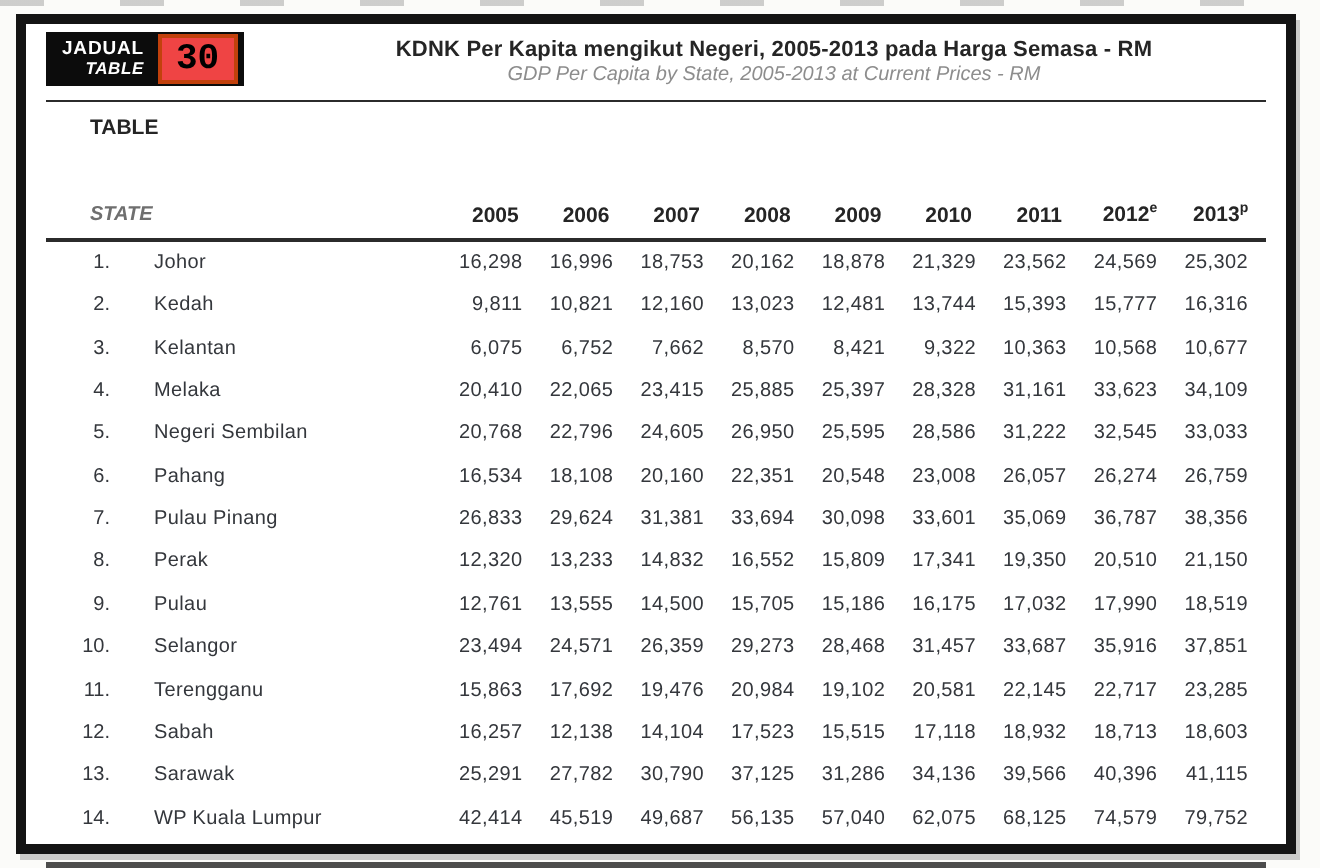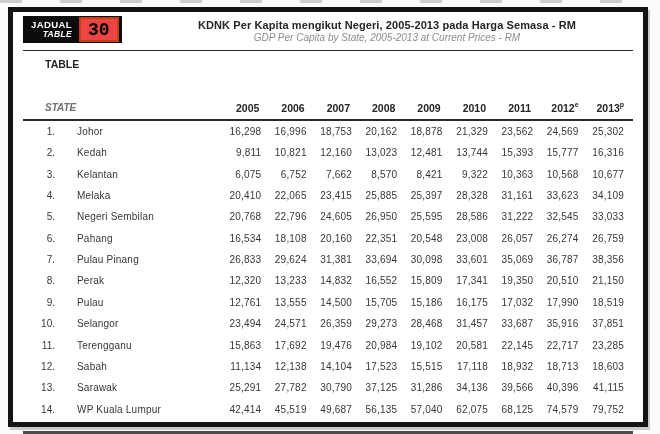--- a/index.html
+++ b/index.html
@@ -281,21 +281,21 @@
             <td class="val">20,984</td>
             <td class="val">19,102</td>
             <td class="val">20,581</td>
             <td class="val">22,145</td>
             <td class="val">22,717</td>
             <td class="val">23,285</td>
           </tr>
           <tr>
             <td class="rownum">12.</td>
             <td class="state">Sabah</td>
-            <td class="val">11,134</td>
+            <td class="val">16,257</td>
             <td class="val">12,138</td>
             <td class="val">14,104</td>
             <td class="val">17,523</td>
             <td class="val">15,515</td>
             <td class="val">17,118</td>
             <td class="val">18,932</td>
             <td class="val">18,713</td>
             <td class="val">18,603</td>
           </tr>
           <tr>

